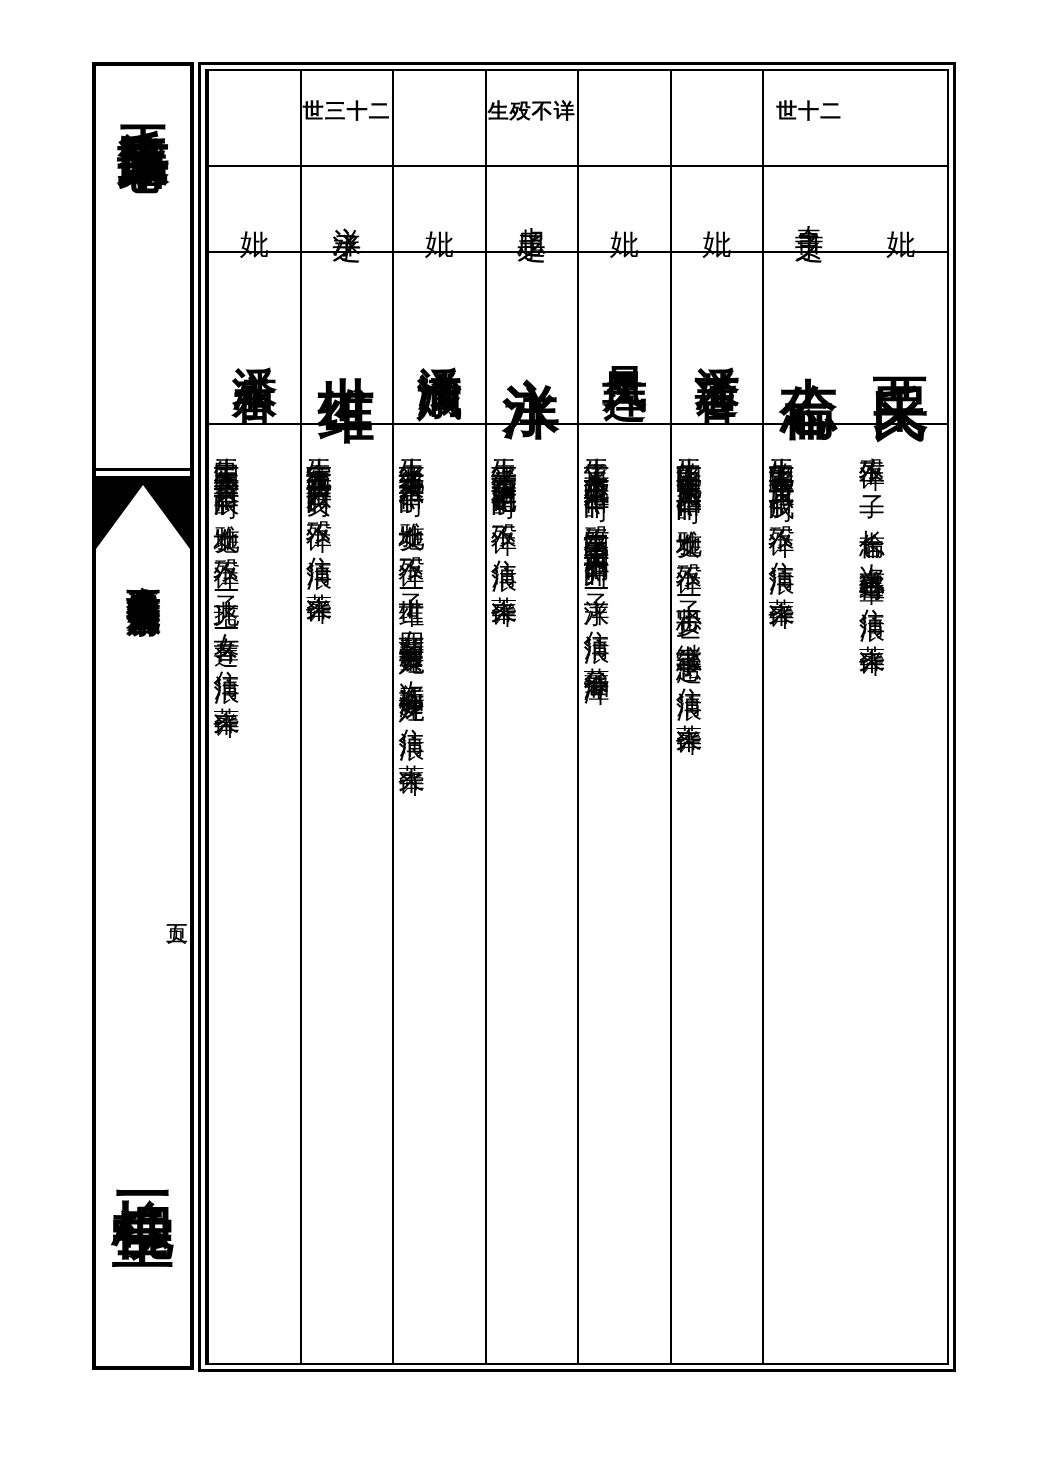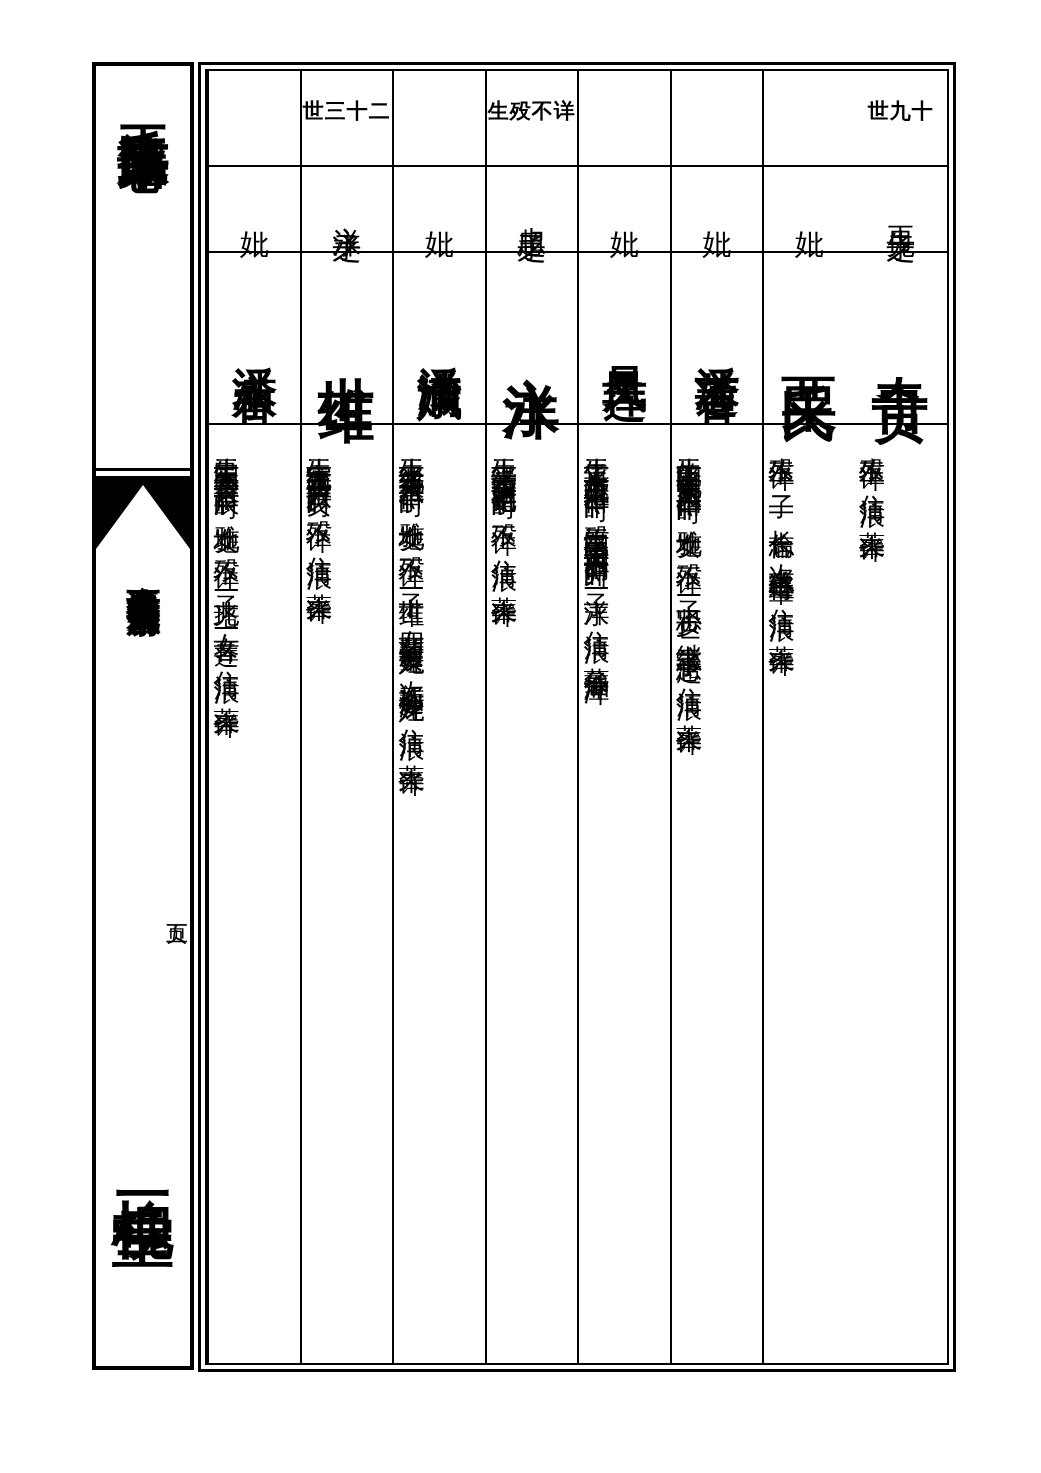--- a/index.html
+++ b/index.html
@@ -62,50 +62,50 @@
     </div>
     <div class="sb-lower">
       <span class="sb-subtitle">金台公派下辅三公后裔美先公二房世系</span>
       <span class="sb-pagenum">五页</span>
       <span class="sb-hall">三槐堂</span>
     </div>
   </aside>
 
   <section class="table-outer">
     <div class="grid">
-  <div class="col">
-    <div class="cell cell-gen">
-      <span class="gen-text">世九十</span>
-    </div>
-    <div class="cell cell-rel">
-      <span class="rel-text">再先之子</span>
-    </div>
-    <div class="cell cell-name">
-      <span class="name-text name-big">奇贵</span>
-    </div>
-    <div class="cell cell-bio">
-      <span class="bio-text">生殁不详　住清浪　葬未详</span>
-    </div>
-  </div>
 
   <div class="col">
     <div class="cell cell-gen">
       <span class="gen-text"></span>
     </div>
     <div class="cell cell-rel">
       <span class="rel-text">妣</span>
     </div>
     <div class="cell cell-name">
       <span class="name-text name-big">粟氏</span>
     </div>
     <div class="cell cell-bio">
       <span class="bio-text">生殁不详　子二　长志倫　次志常过继再章　住清浪　葬未详</span>
     </div>
   </div>
 
+  <div class="col">
+    <div class="cell cell-gen">
+      <span class="gen-text">世十二</span>
+    </div>
+    <div class="cell cell-rel">
+      <span class="rel-text">奇贵之子</span>
+    </div>
+    <div class="cell cell-name">
+      <span class="name-text name-big">志倫</span>
+    </div>
+    <div class="cell cell-bio">
+      <span class="bio-text">生于乾隆四十五年庚子六月二十日戌时　殁不详　住清浪　葬未详</span>
+    </div>
+  </div>
 
   <div class="col">
     <div class="cell cell-gen">
       <span class="gen-text"></span>
     </div>
     <div class="cell cell-rel">
       <span class="rel-text">妣</span>
     </div>
     <div class="cell cell-name">
       <span class="name-text">潘莲香</span>

